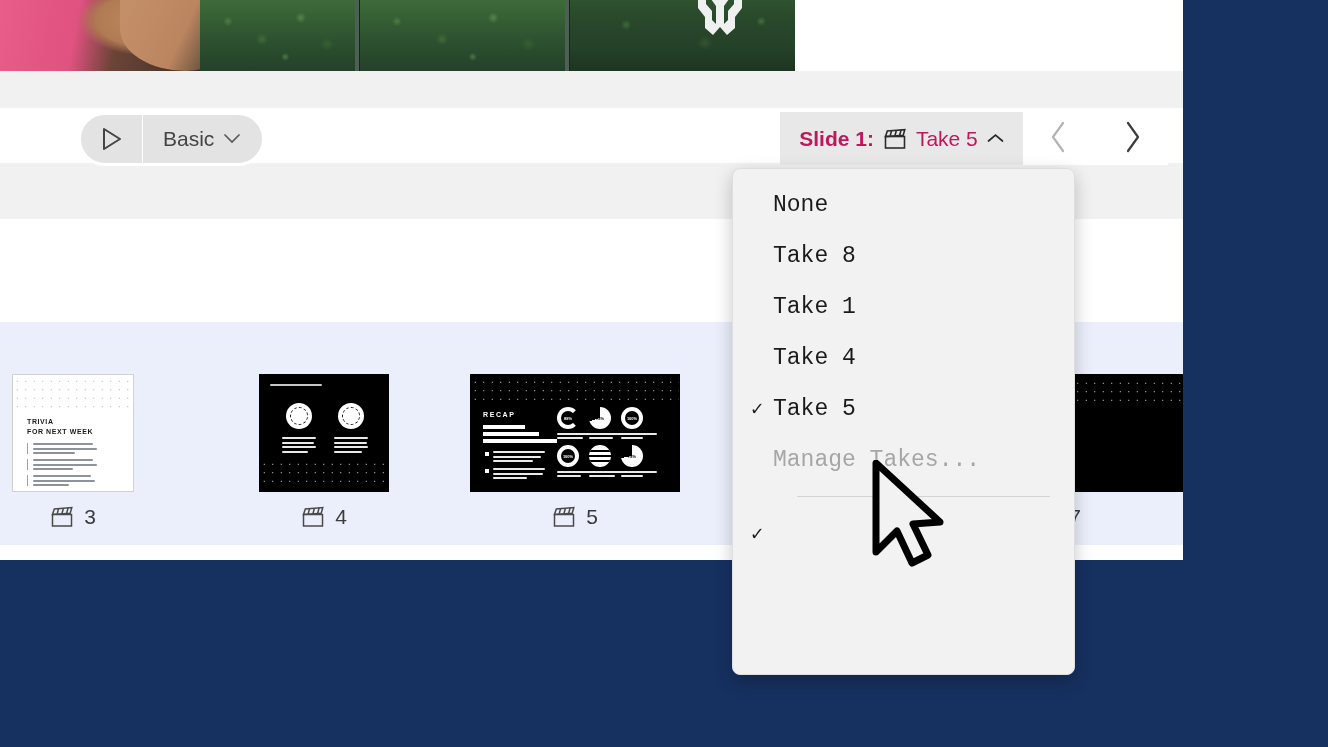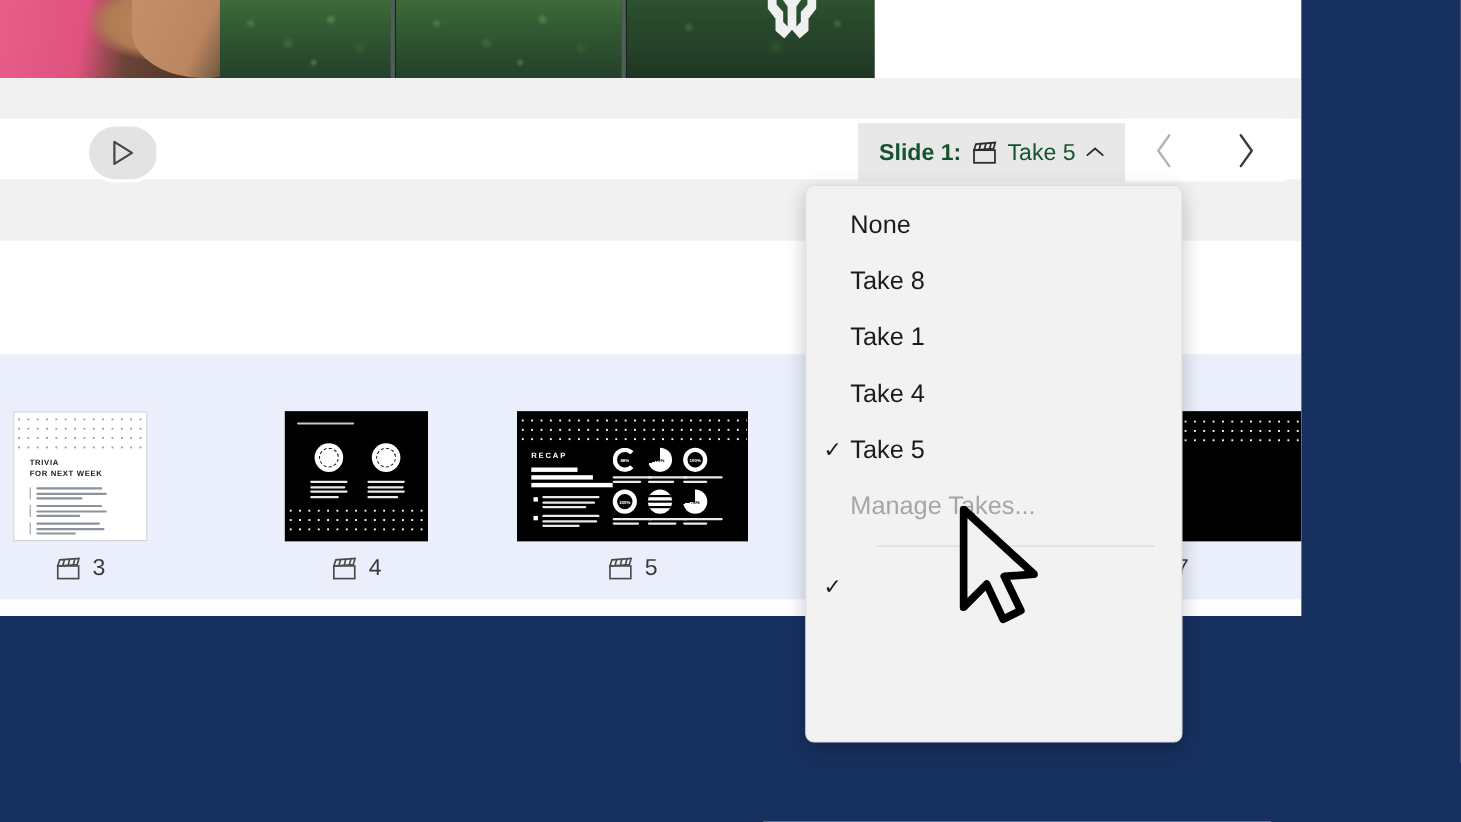--- a/index.html
+++ b/index.html
@@ -86,21 +86,21 @@
   #basic-button{
     padding:0 22px 0 20px; display:flex; align-items:center; gap:10px;
     cursor:pointer; color:#454545; font-size:21px;
   }
 
   
   #slide-take{
     position:absolute; left:780px; top:112px; width:243px; height:53px;
     background:#e8e8e8;
     display:flex; align-items:center; justify-content:center; gap:9px;
-    font-size:21px; color:#14532d; cursor:pointer;
+    font-size:21px; color:#be185d; cursor:pointer;
   }
   #slide-take .lbl{ font-weight:bold; }
   #nav-group{
     position:absolute; left:1023px; top:108px; width:145px; height:57px;
     background:#ffffff; display:flex; align-items:center;
   }
   .nav-btn{ flex:1; display:flex; align-items:center; justify-content:center; cursor:pointer; }
 
   
   #editor-area{
@@ -163,20 +163,21 @@
   #take-menu{
     position:absolute; left:732px; top:168px; width:343px; height:507px;
     background:#f2f2f2; border:1px solid #dedede; border-radius:8px;
     box-shadow:0 6px 18px rgba(0,0,0,.22);
     padding-top:10px; z-index:40;
   }
   .menu-item{
     height:51px; display:flex; align-items:center;
     padding-left:40px; font-size:23px; color:#1b1b1b; cursor:pointer;
     position:relative;
+    font-family:Liberation Mono, monospace;
   }
   .menu-item .check{
     position:absolute; left:12px; width:24px; text-align:center;
     font-size:20px; color:#1b1b1b;
   }
   .menu-item.disabled{ color:#a6a6a6; cursor:default; }
   .menu-sep{
     height:1px; background:#d4d4d4; margin:11px 24px 11px 64px;
   }
 
@@ -206,20 +207,26 @@
   </div>
 
   <div id="toolbar-band"></div>
   <div id="toolbar-white"></div>
   <div id="toolbar-under"></div>
 
   <div id="play-pill">
     <div id="play-button">
       <svg width="22" height="24" viewBox="0 0 22 24">
         <path d="M3 2 L19 12 L3 22 Z" fill="none" stroke="#454545" stroke-width="2" stroke-linejoin="round"></path>
+      </svg>
+    </div>
+    <div id="basic-button">
+      <span>Basic</span>
+      <svg width="16" height="10" viewBox="0 0 16 10">
+        <path d="M1 1 L8 8 L15 1" fill="none" stroke="#5a5a5a" stroke-width="1.7" stroke-linecap="round"></path>
       </svg>
     </div>
   </div>
 
   <div id="slide-take">
     <span class="lbl">Slide 1:</span>
     <svg width="24" height="22" viewBox="0 0 24 22">
       <g fill="none" stroke="#2c2c2c" stroke-width="1.6">
         <rect x="2.5" y="8.5" width="19" height="11.5"></rect>
         <path d="M2.5 8.5 L4.3 3 L21.8 1.6 L20.2 7.2 Z"></path>

